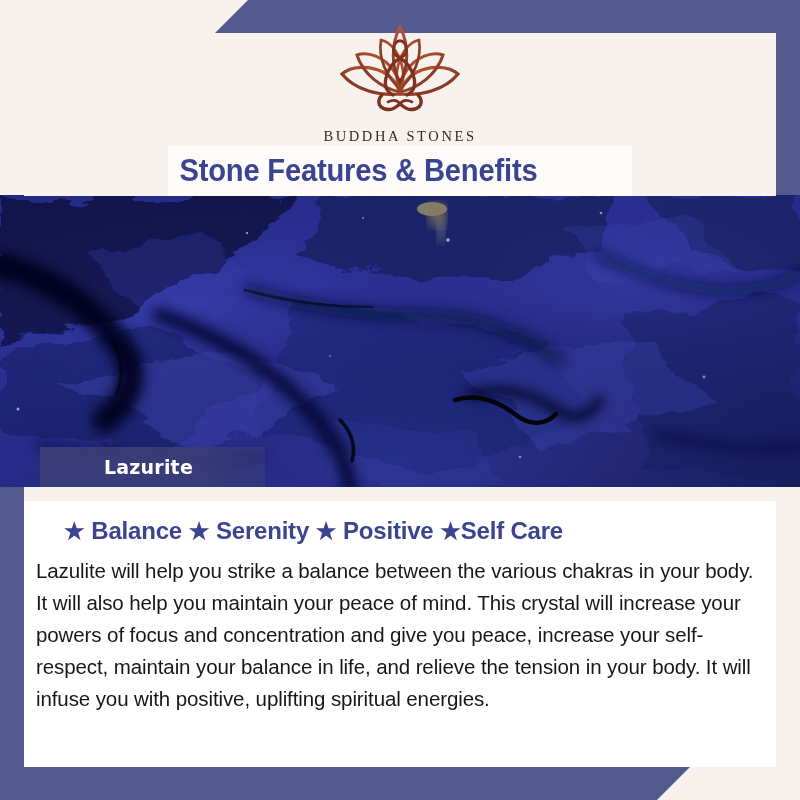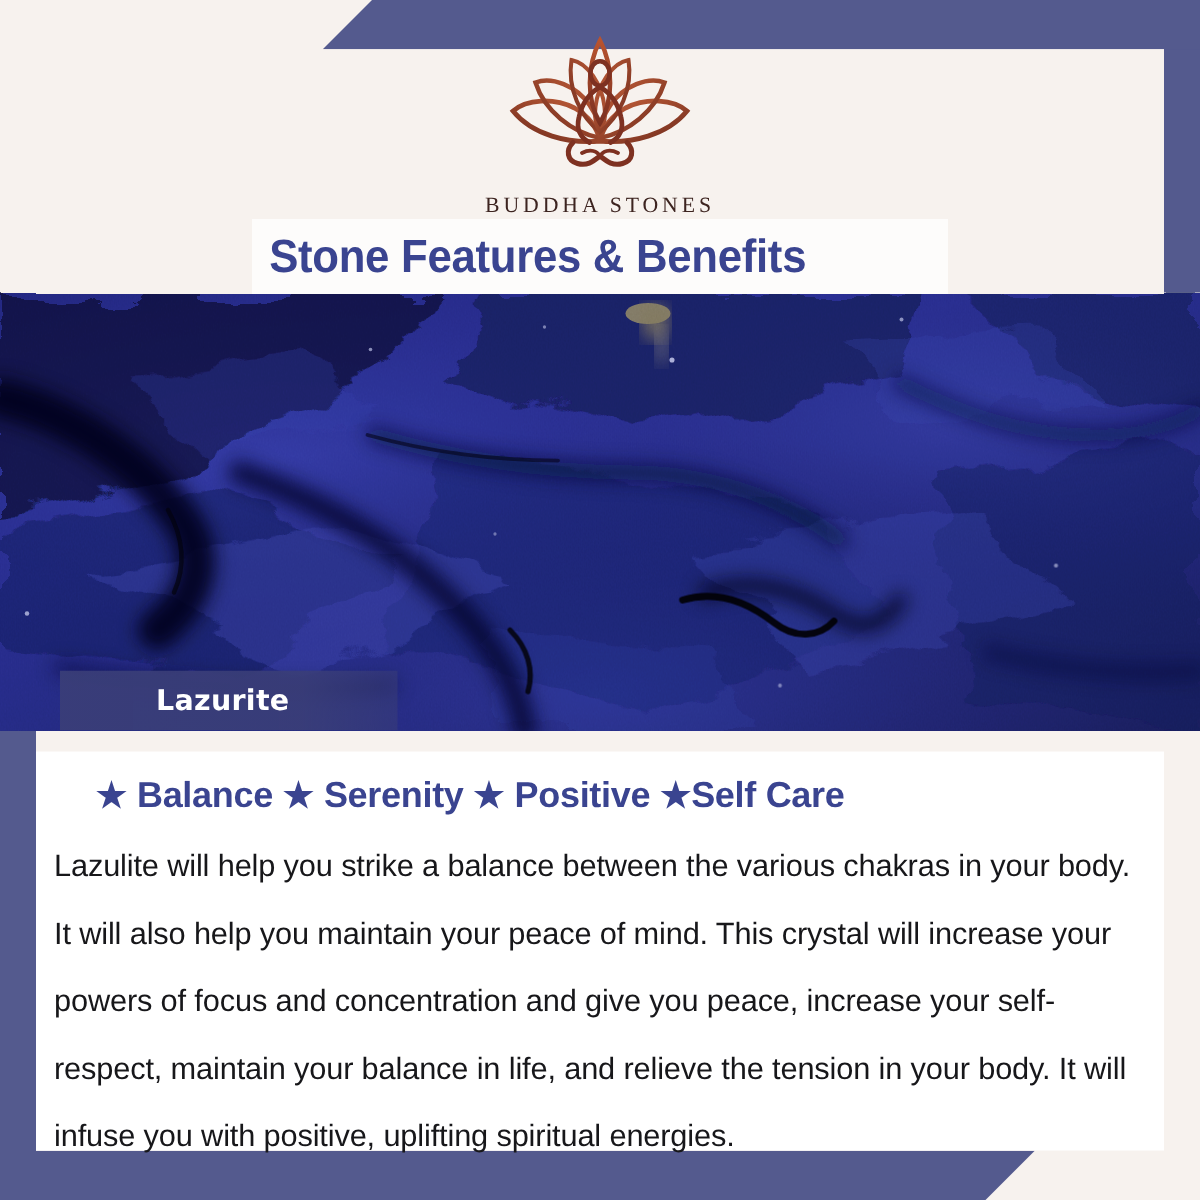--- a/index.html
+++ b/index.html
@@ -116,21 +116,21 @@
     white-space:nowrap;
     font-family:"Liberation Sans Narrow","Liberation Sans",sans-serif;
     padding-left:40px;
   }
   .keywords .star{font-size:23px;}
   .kw{letter-spacing:-0.2px;}
   .paragraph{
     position:absolute;left:12px;top:68px;width:718px;
     color:#17171a;
     font-size:20.5px;
-    line-height:45px;
+    line-height:32px;
     font-family:"Liberation Sans Narrow","Liberation Sans",sans-serif;
     text-align:left;
     letter-spacing:-0.1px;
   }
 </style>
 </head>
 <body>
 
 <div class="card">
 

